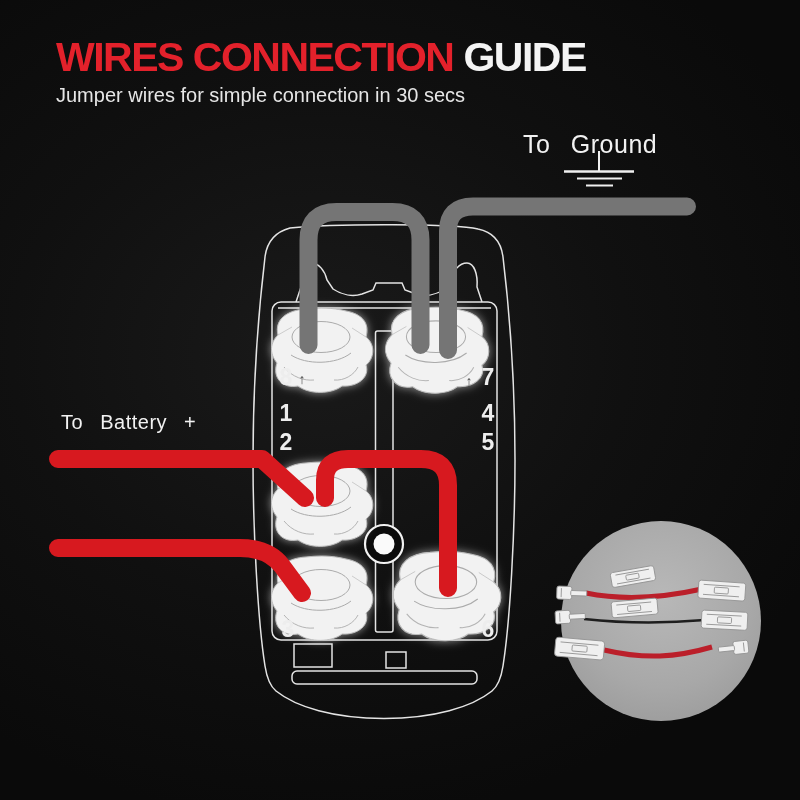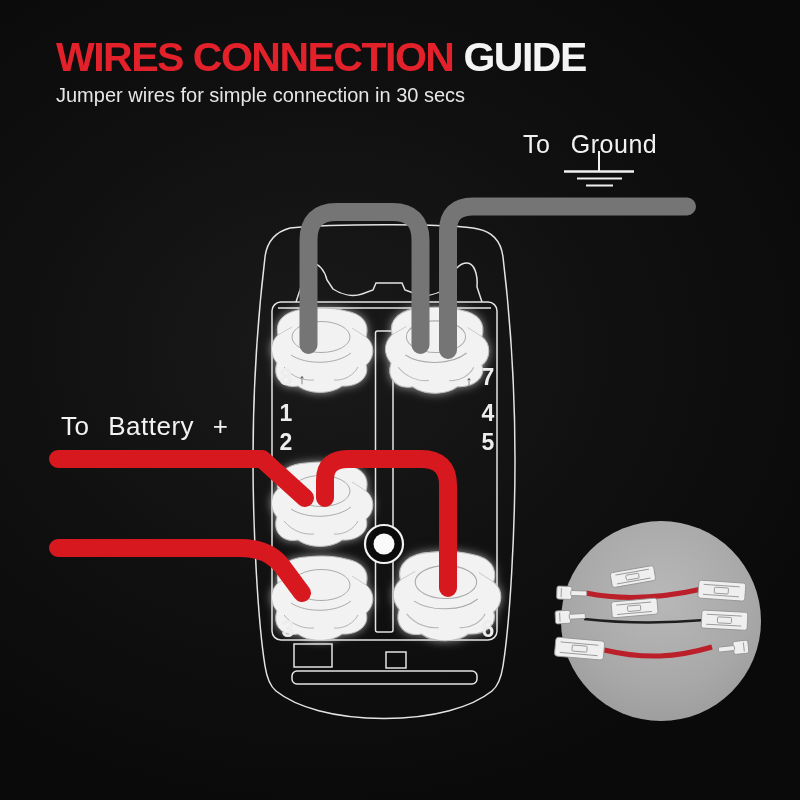--- a/index.html
+++ b/index.html
@@ -5,21 +5,21 @@
   html,body{margin:0;padding:0;background:#000;}
   .canvas{
     position:relative;width:800px;height:800px;overflow:hidden;
     background:radial-gradient(ellipse 560px 470px at 40% 44%, #1a1a1a 0%, #101010 55%, #0a0a0a 100%);
     font-family:"Liberation Sans",sans-serif;
   }
   .title{position:absolute;left:56px;top:37px;font-size:41px;font-weight:bold;letter-spacing:-1.5px;white-space:nowrap;line-height:1;}
   .title .t-red{color:#e3212b;}
   .title .t-white{color:#f4f4f4;margin-left:10px;}
   .subtitle{position:absolute;left:56px;top:84px;font-size:20px;color:#e6e6e6;letter-spacing:0px;white-space:nowrap;text-align:center;}
-  .wire-label{position:absolute;color:#f2f2f2;font-size:26px;word-spacing:11px;white-space:nowrap;letter-spacing:0.5px;}
+  .wire-label{position:absolute;color:#f2f2f2;font-size:20px;word-spacing:11px;white-space:nowrap;letter-spacing:0.5px;}
   .lbl-ground{left:523px;top:130px;font-size:25px;word-spacing:13px;}
   .lbl-battery{left:61px;top:411px;}
   .lbl-light{left:57px;top:564px;}
   svg{position:absolute;left:0;top:0;}
   svg text{font-family:"Liberation Sans",sans-serif;}
 </style>
 </head>
 <body>
 
 <div class="canvas">

